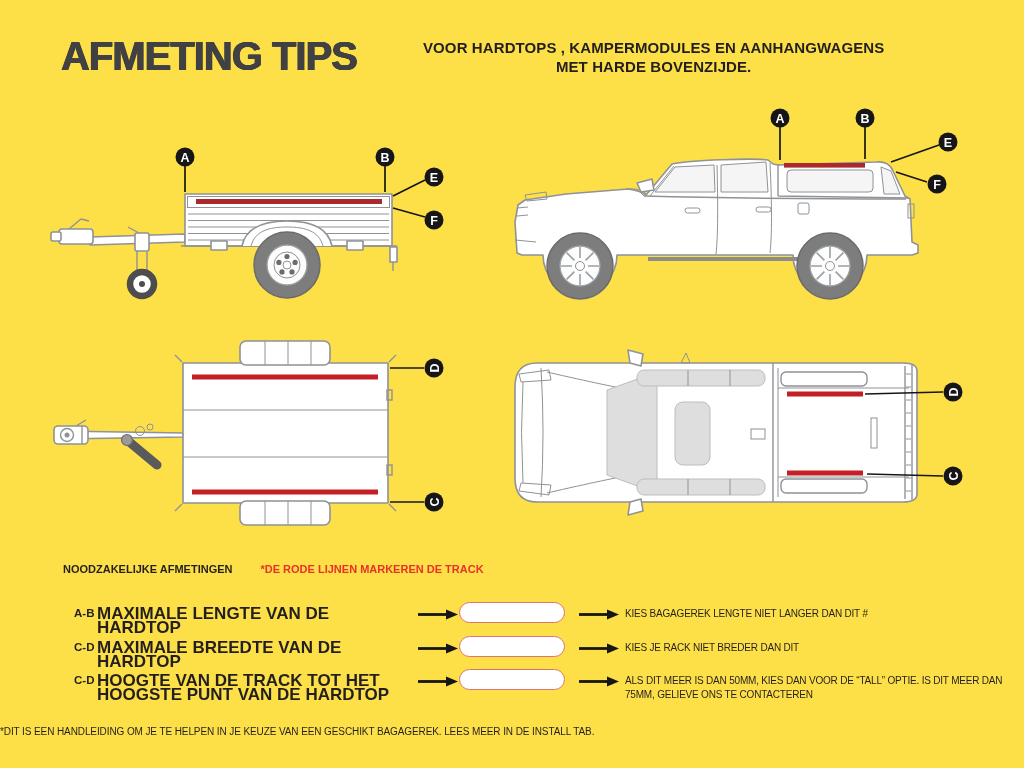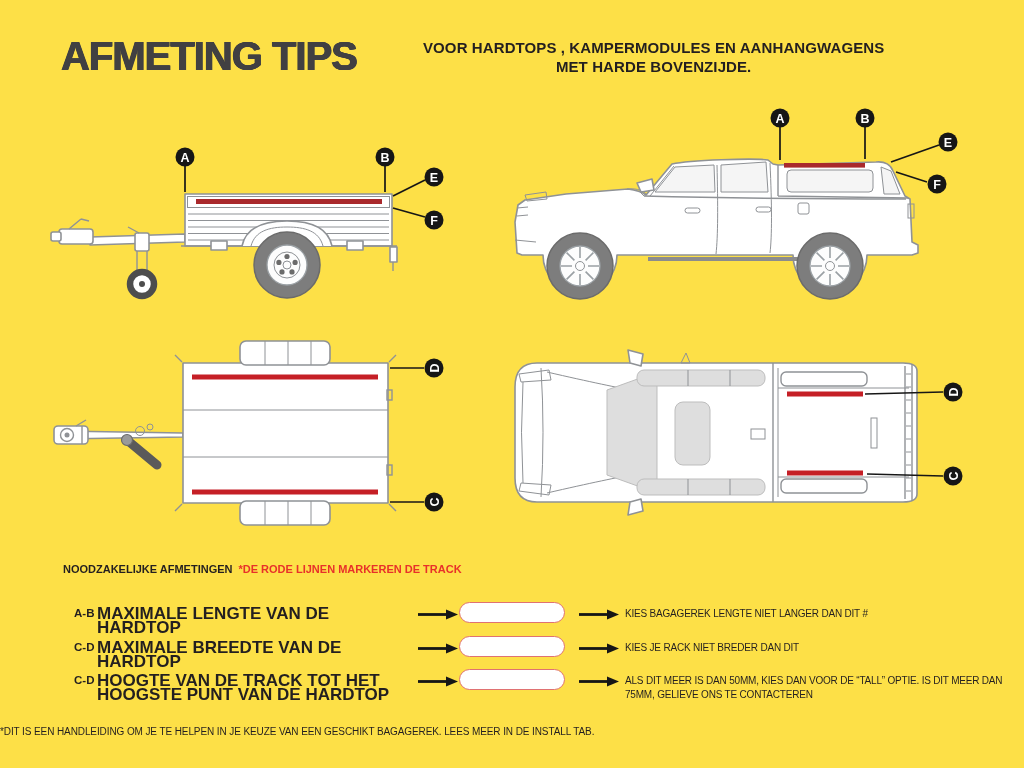--- a/index.html
+++ b/index.html
@@ -32,21 +32,21 @@
   .rim{fill:#fdfdfd;stroke:#9aa0a4;stroke-width:1.3;}
   .spoke{stroke:#9aa0a4;stroke-width:1.6;}
   .red-side{fill:var(--track_red_side,#a9292c);}
   .red-top{fill:var(--track_red_top,#c51f26);}
   .badge-circle{fill:#161616;}
   .badge-letter{fill:#fff;font-family:"Liberation Sans","DejaVu Sans",sans-serif;
                 font-size:12.5px;font-weight:700;text-anchor:middle;}
   .leader{fill:none;stroke:#161616;stroke-width:1.7;}
 
   
-  .legend-heading{position:absolute;left:63px;top:563px;display:flex;gap:6px;font-size:11px;font-weight:700;}
+  .legend-heading{position:absolute;left:63px;top:563px;display:flex;gap:28px;font-size:11px;font-weight:700;}
   .legend-heading .red{color:var(--accent_red,#e8312a);}
   .mrow{position:absolute;left:0;top:0;width:1024px;height:0;}
   .mkey{position:absolute;left:74px;width:34px;font-size:11.5px;font-weight:700;}
   .mlabel{position:absolute;left:97px;width:308px;font-size:17px;line-height:14px;font-weight:700;}
   .marrow{position:absolute;width:42px;height:13px;}
   .marrow.a1{left:417px;top:1px;} .marrow.a2{left:578px;top:1px;}
   .arrow-line{stroke:#161616;stroke-width:2.8;}
   .arrow-head{fill:#161616;}
   .mpill{position:absolute;left:459px;top:-5px;width:106px;height:21px;border:1.6px solid var(--pill_red,#e07272);
          border-radius:11px;background:#fff;box-sizing:border-box;}

